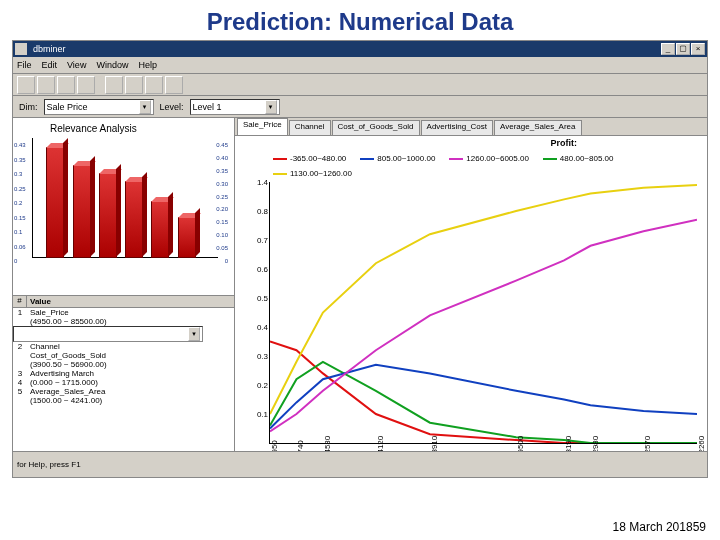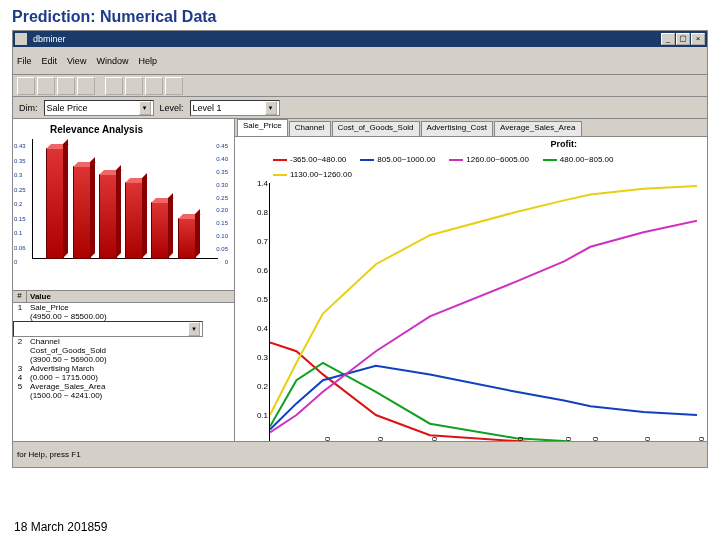--- a/index.html
+++ b/index.html
@@ -1,36 +1,36 @@
 <!DOCTYPE html>
 <html><head>
 <meta charset="utf-8">
 <style>
   * { box-sizing: border-box; margin: 0; padding: 0; }
   body { width: 720px; height: 540px; background: #fff; font-family: Arial, sans-serif; font-size: 10px; color: #000; overflow: hidden; position: relative; }
-  .slide-title { font-family: "Arial Black", sans-serif; font-size: 16px; font-weight: 900; color: #1e3a8a; text-align: left; padding: 8px 0 4px; margin-left: 12px; }
+  .slide-title { font-family: "Arial Black", sans-serif; font-size: 24px; font-weight: 900; color: #1e3a8a; text-align: center; padding: 8px 0 4px; }
   .app-window { margin: 0 12px; border: 1px solid #888; background: #c0c0c0; height: 438px; display: flex; flex-direction: column; }
   .titlebar { background: linear-gradient(#1a3a6a,#1a3a6a); height: 16px; display: flex; align-items: center; justify-content: space-between; padding: 0 2px; color: #fff; font-size: 9px; }
   .titlebar .tb-icon { width: 12px; height: 12px; background: #d4d0c8; margin-right: 4px; }
   .titlebar .tb-left { display: flex; align-items: center; gap: 2px; }
   .titlebar .tb-right { display: flex; gap: 1px; }
   .titlebar .win-btn { width: 14px; height: 12px; background: #d4d0c8; border: 1px outset #fff; font-size: 8px; line-height: 10px; text-align: center; color: #000; }
-  .menubar { background: #d4d0c8; height: 28px; display: flex; align-items: center; padding: 0 4px; gap: 10px; border-bottom: 1px solid #888; font-size: 9px; }
+  .menubar { background: #d4d0c8; height: 17px; display: flex; align-items: center; padding: 0 4px; gap: 10px; border-bottom: 1px solid #888; font-size: 9px; }
   .menubar span { cursor: default; }
   .toolbar { background: #d4d0c8; height: 22px; border-bottom: 1px solid #888; display: flex; align-items: center; padding: 0 4px; gap: 2px; }
   .tb-btn { width: 18px; height: 18px; background: #d4d0c8; border: 1px outset #fff; }
   .filterbar { background: #d4d0c8; height: 22px; border-bottom: 1px solid #888; display: flex; align-items: center; padding: 0 6px; gap: 6px; font-size: 9px; }
   .filterbar label { white-space: nowrap; }
   .dropdown { background: #fff; border: 1px inset #888; height: 16px; display: flex; align-items: center; padding: 0 2px; }
   .dropdown .dd-val { flex: 1; font-size: 9px; }
   .dropdown .dd-btn { width: 12px; height: 14px; background: #d4d0c8; border: 1px outset #fff; font-size: 7px; text-align: center; line-height: 12px; }
   .workspace { flex: 1; display: flex; background: #fff; overflow: hidden; }
   .left-col { width: 222px; border-right: 1px solid #888; display: flex; flex-direction: column; }
   .relevance-panel { flex: 1.1; background: #fff; padding: 3px; position: relative; }
-  .relevance-title { font-weight: bold; font-size: 10px; margin: 2px 0 2px 34px; }
+  .relevance-title { font-weight: normal; font-size: 10px; margin: 2px 0 2px 34px; }
   .bar3d { position: relative; width: 210px; height: 140px; }
   .bar3d .axis-left { position: absolute; left: 16px; top: 2px; bottom: 18px; width: 1px; background: #000; }
   .bar3d .axis-bottom { position: absolute; left: 16px; right: 8px; bottom: 18px; height: 1px; background: #000; }
   .bar3d .bar { position: absolute; background: linear-gradient(#d33,#a00); border: 1px solid #600; }
   .bar3d .bar::before { content: ""; position: absolute; left: -1px; top: -5px; width: calc(100% + 2px); height: 5px; background: #e66; transform: skewX(-45deg); transform-origin: bottom left; }
   .bar3d .bar::after { content: ""; position: absolute; right: -5px; top: -5px; width: 5px; height: calc(100% + 5px); background: #800; transform: skewY(-45deg); transform-origin: top left; }
   .bar3d .ylab { position: absolute; left: -2px; font-size: 6px; color: #1e3a8a; }
   .bar3d .ylab2 { position: absolute; right: -2px; font-size: 6px; color: #1e3a8a; }
   .predictor-panel { flex: 1; border-top: 1px solid #888; background: #fff; display: flex; flex-direction: column; }
   .pred-header { display: flex; background: #d4d0c8; border-bottom: 1px solid #888; font-size: 8px; }
@@ -48,21 +48,21 @@
   .chart-area { flex: 1; background: #fff; position: relative; padding: 2px 4px; }
   .profit-title { position: absolute; top: 2px; right: 130px; font-size: 9px; font-weight: bold; }
   .legend { display: flex; flex-wrap: wrap; gap: 6px 14px; margin: 16px 8px 4px 34px; font-size: 8px; }
   .leg-item { display: flex; align-items: center; gap: 3px; white-space: nowrap; }
   .leg-sw { width: 14px; height: 2px; }
   .line-chart { position: relative; margin: 2px 6px 2px 30px; height: 262px; border-left: 1px solid #000; border-bottom: 1px solid #000; }
   .ytick { position: absolute; left: -24px; width: 22px; text-align: right; font-size: 8px; transform: translateY(-50%); }
   .xtick { position: absolute; bottom: -24px; font-size: 8px; transform: rotate(-90deg); transform-origin: top left; white-space: nowrap; }
   .curve { position: absolute; inset: 0; }
   .statusbar { height: 26px; background: #d4d0c8; border-top: 1px solid #888; font-size: 8px; padding: 1px 4px; display: flex; align-items: center; }
-  .footer { position: absolute; bottom: 6px; left: 0; right: 0; display: flex; justify-content: flex-start; padding: 0 14px; font-size: 12px; }
+  .footer { position: absolute; bottom: 6px; left: 0; right: 0; display: flex; justify-content: flex-end; padding: 0 14px; font-size: 12px; }
   .footer .date { color: #000; }
   .footer .book { color: #000; }
   .footer .pg { color: #000; }
 </style>
 </head>
 <body>
 
 <div class="slide-title">Prediction: Numerical Data</div>
 
 <div class="app-window">

